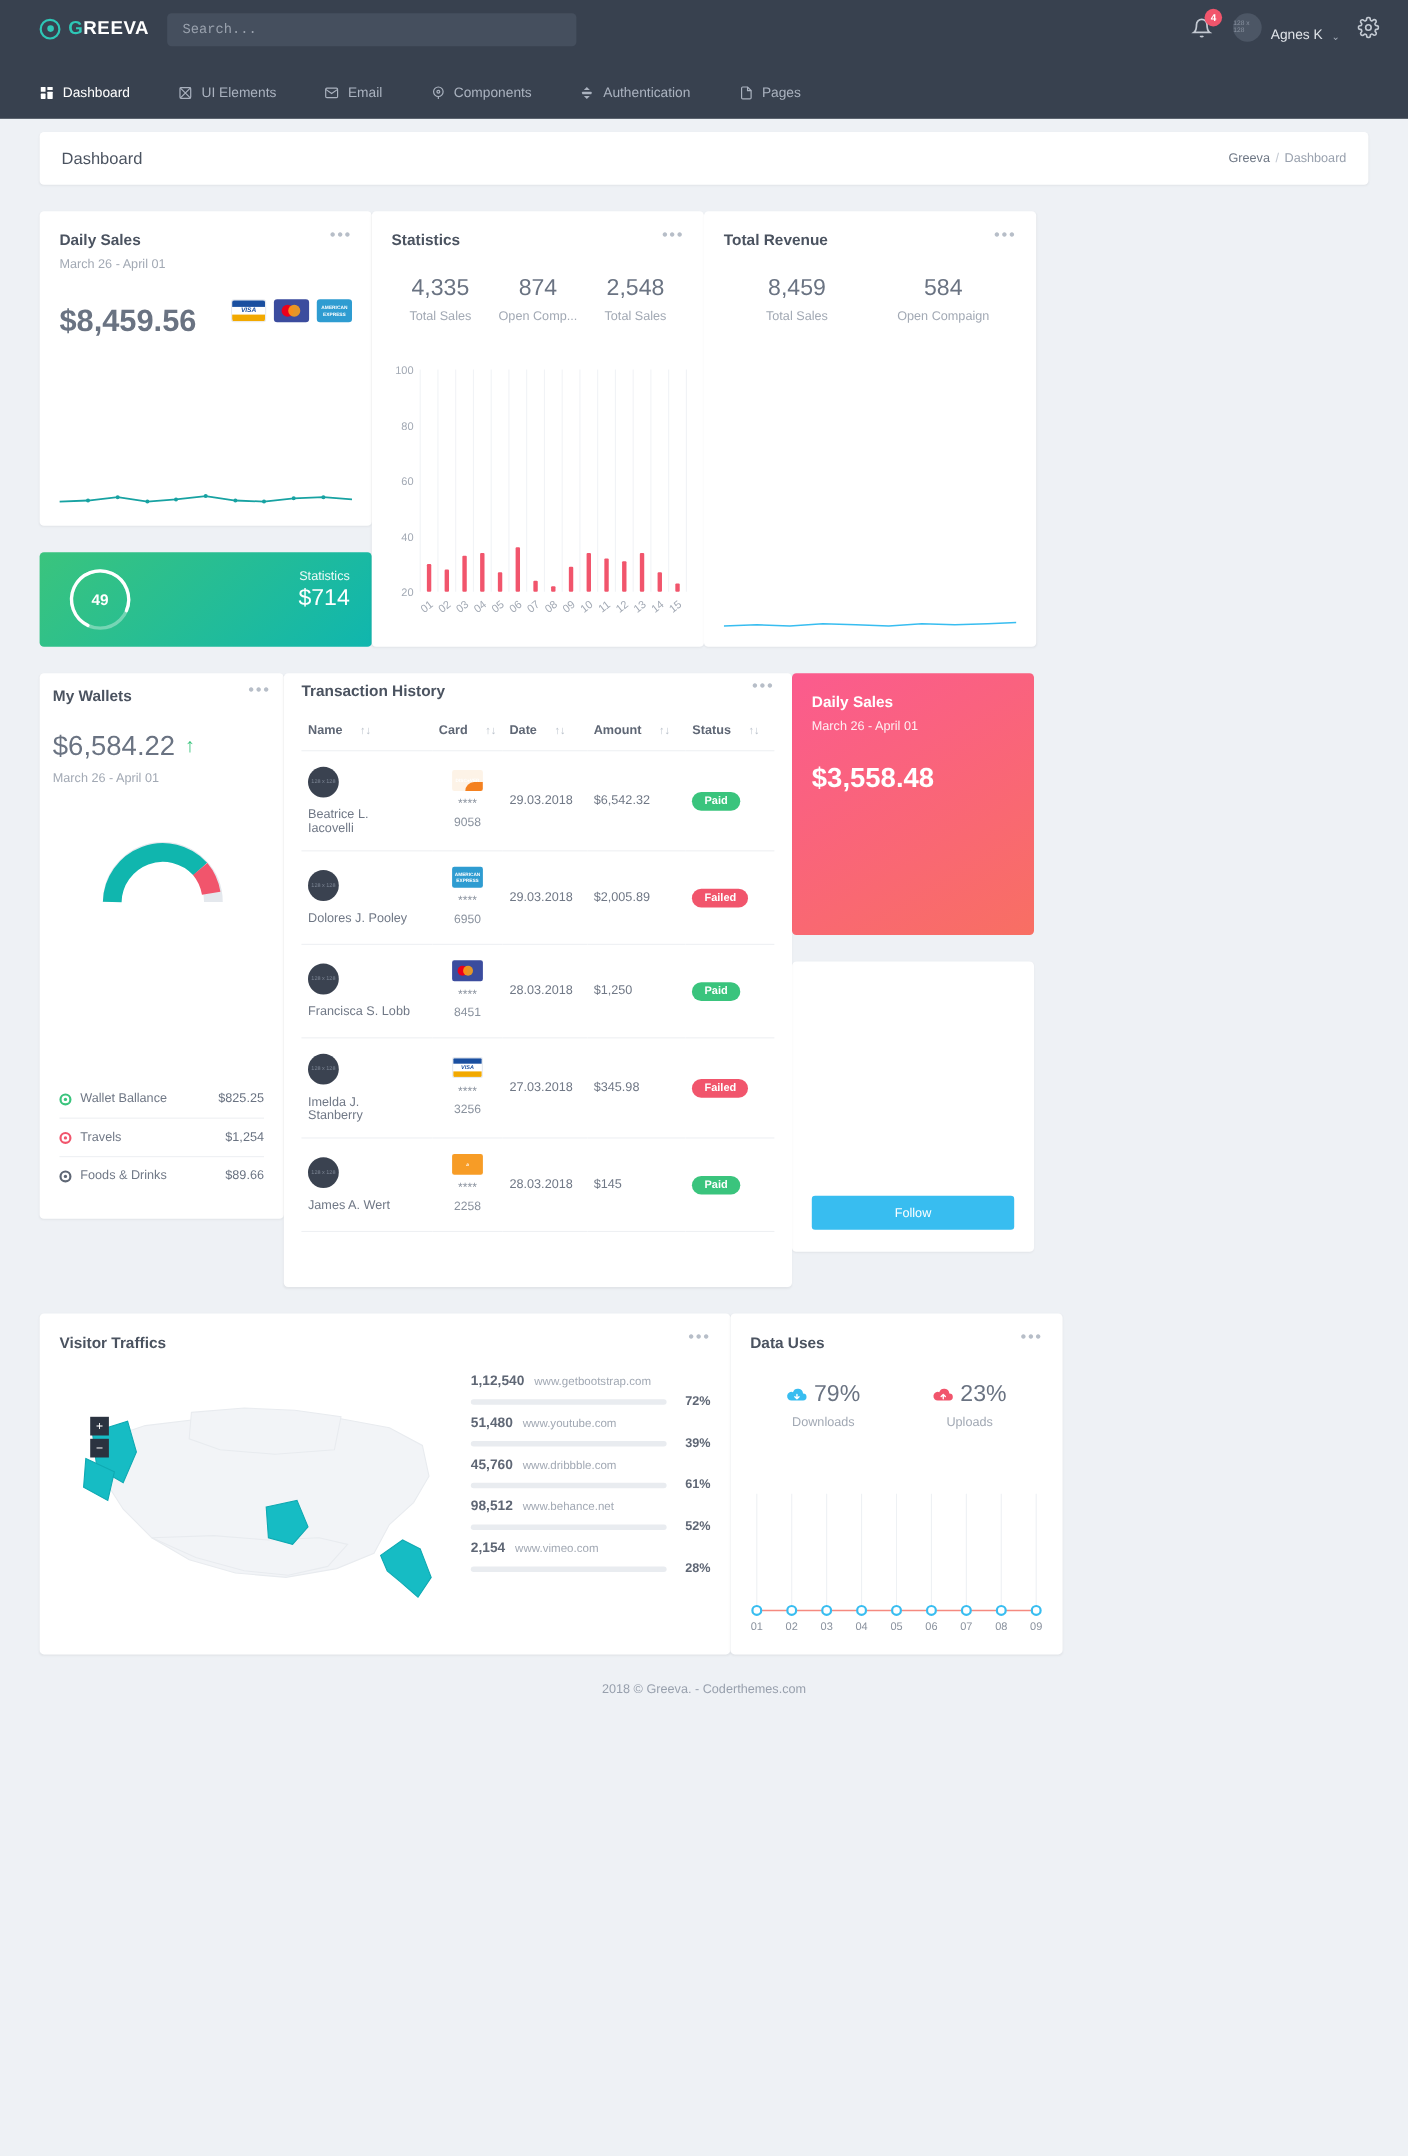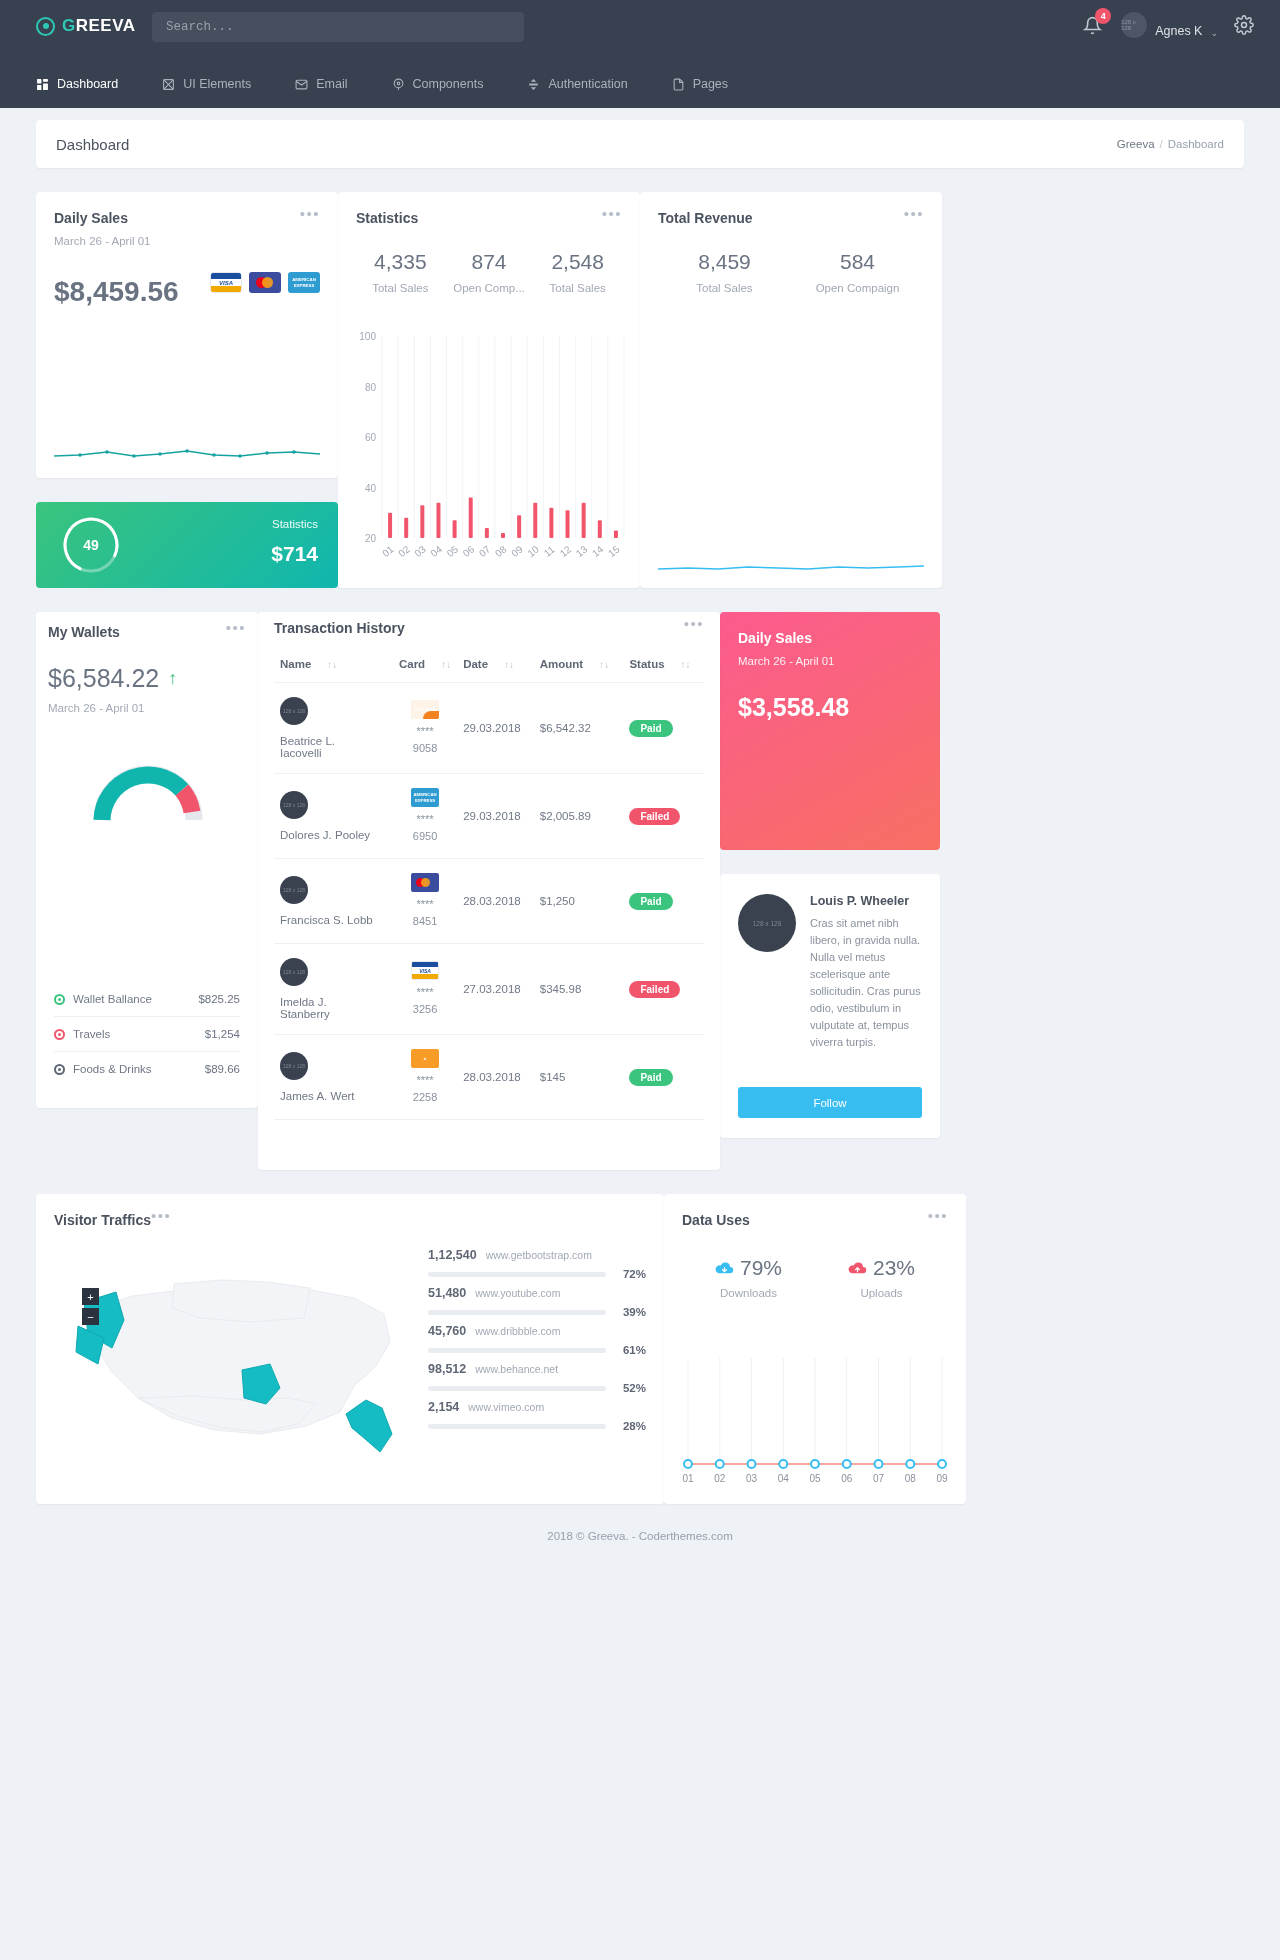--- a/index.html
+++ b/index.html
@@ -54,21 +54,21 @@
   .c-mc i.l{background:#eb001b;left:7px}
   .c-mc i.r{background:#f79e1b;left:13px;opacity:.9}
   .c-amex{background:#2e9cd1;color:#fff;font-size:4.4px;text-align:center;line-height:1.25;padding:3px}
   .spark{position:absolute;left:18px;right:18px;bottom:18px;height:26px}
   
   .greencard{width:302px;height:86px;margin-top:24px;border-radius:4px;background:linear-gradient(135deg,#3ac47d 0%,#10b6ae 100%);position:relative;color:#fff;overflow:hidden}
   .donut{position:absolute;left:24px;top:12px;width:62px;height:62px}
   .donut-val{position:absolute;inset:0;display:flex;align-items:center;justify-content:center;font-size:14px;font-weight:700}
   .gc-right{position:absolute;right:20px;top:16px;text-align:right}
   .gc-lbl{font-size:11.5px;opacity:.92}
-  .gc-amt{font-size:21px;font-weight:700;margin-top:12px}
+  .gc-amt{font-size:21px;font-weight:400;margin-top:2px}
   
   .stats{width:302px;height:396px;padding:18px 18px 0;position:relative}
   .kpis{display:flex;margin-top:24px}
   .kpi{flex:1;text-align:center}
   .kpi .v{font-size:21px;color:#6a7382;font-weight:300}
   .kpi .l{font-size:11.5px;color:#a2a9b4;margin-top:8px}
   .chart-box{position:absolute;left:14px;right:10px;top:140px;bottom:10px}
   
   .rev{width:302px;height:396px;padding:18px 18px 0;position:relative}
   .rev .kpis{margin-top:24px}
@@ -548,35 +548,28 @@
       </table>
     </div>
 
     <div>
       <div class="pinkcard">
         <div class="t">Daily Sales</div>
         <div class="s">March 26 - April 01</div>
         <div class="a">$3,558.48</div>
       </div>
       <div class="card profile">
-        <div class="pf-top">
-          <div class="pf-av">128 x 128</div>
-          <div>
-            <div class="pf-name">Louis P. Wheeler</div>
-            <div class="pf-txt">Cras sit amet nibh libero, in gravida nulla. Nulla vel metus scelerisque ante sollicitudin. Cras purus odio, vestibulum in vulputate at, tempus viverra turpis.</div>
-          </div>
-        </div>
         <button class="follow">Follow</button>
       </div>
     </div>
   </div>
 
   <div class="row">
     <div class="card visitor">
-      <div class="hd" style="display:flex;">
+      <div class="hd" style="display:flex;justify-content:space-between">
         <div class="ctitle">Visitor Traffics</div>
         <div class="dots">•••</div>
       </div>
       <div class="vbody">
         <div class="mapbox">
           <div class="zoomctl">
             <div class="zb">+</div>
             <div class="zb">−</div>
           </div>
           <svg viewBox="0 0 368 232" style="width:100%;height:100%">

